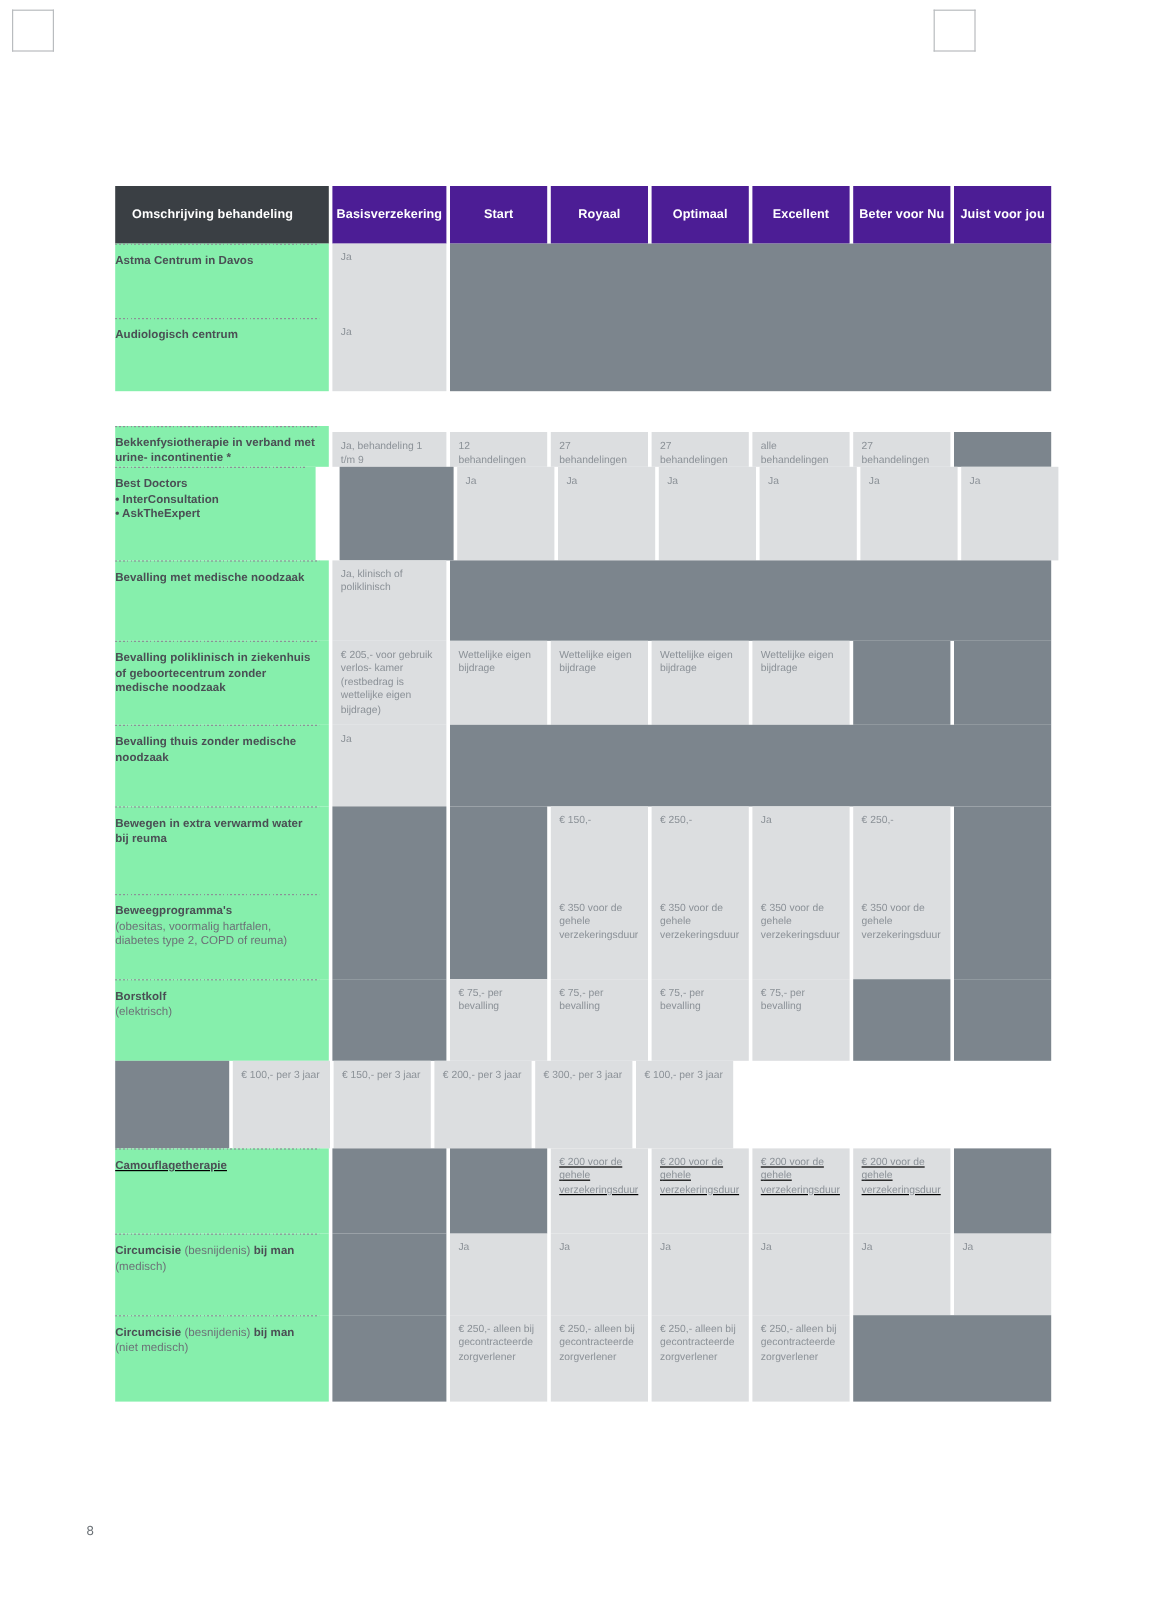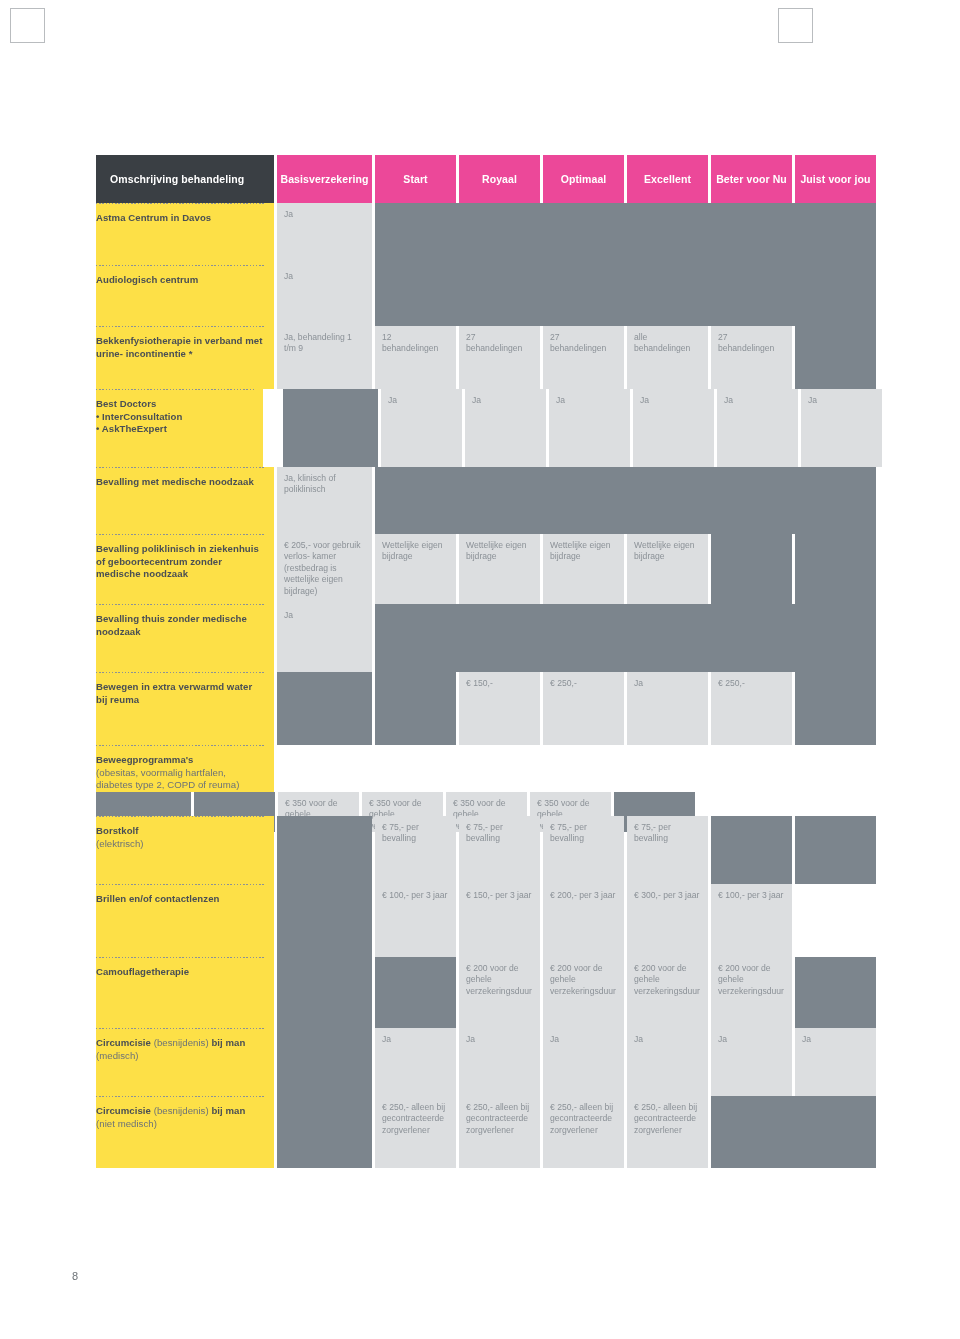--- a/index.html
+++ b/index.html
@@ -31,34 +31,34 @@
   .th{
     color:#ffffff;font-size:10.5px;font-weight:bold;
     display:flex;align-items:center;
     letter-spacing:.1px;
     box-sizing:border-box;
   }
   .th.first{
     width:178px;background:#3a3f44;padding-left:14px;margin-right:3px;
   }
   .th.col{
-    width:95px;background:#ec4899;margin-right:3px;
+    width:95px;background:#4c1d95;margin-right:3px;
     justify-content:center;text-align:center;
   }
   .th.col.w2{width:81px;}
   .th.col:last-child{margin-right:0;}
 
   
   .row{display:flex;position:relative;}
   .rowlabel{
     width:178px;box-sizing:border-box;
     padding:9px 10px 0 0;
     margin-right:3px;
     position:relative;
-    background:#fde047;
+    background:#86efac;
   }
   .rowlabel .dots{
     position:absolute;left:0;top:0;right:8px;height:1px;
     background-image:repeating-linear-gradient(to right,#8b9196 0 1.4px,rgba(0,0,0,0) 1.4px 3.2px);
   }
   .lbl{
     font-size:9.6px;line-height:12.6px;color:#4a4f54;font-weight:bold;
     letter-spacing:.05px;
   }
   .lbl .sub{font-weight:normal;color:#6c7277;}
@@ -115,21 +115,21 @@
         <div class="row" style="height: 61px;">
           <div class="rowlabel">
             <div class="dots"></div>
             <div class="lbl">Audiologisch centrum</div>
           </div>
           <div class="cells">
             <div class="cell" style="width: 95px;">Ja</div>
             <div class="cell off" style="width: 501px;"></div>
           </div>
         </div>
-        <div class="row" style="height: 63px;">
+        <div class="row" style="height: 63px; align-items: flex-end;">
           <div class="rowlabel">
             <div class="dots"></div>
             <div class="lbl">Bekkenfysiotherapie in verband met urine- incontinentie *</div>
           </div>
           <div class="cells">
             <div class="cell" style="width: 95px;">Ja, behandeling 1 t/m 9</div>
             <div class="cell" style="width: 81px;">12 behandelingen</div>
             <div class="cell" style="width: 81px;">27 behandelingen</div>
             <div class="cell" style="width: 81px;">27 behandelingen</div>
             <div class="cell" style="width: 81px;">alle behandelingen</div>
@@ -195,21 +195,21 @@
           <div class="cells">
             <div class="cell off" style="width: 95px;"></div>
             <div class="cell off" style="width: 81px;"></div>
             <div class="cell" style="width: 81px;">€ 150,-</div>
             <div class="cell" style="width: 81px;">€ 250,-</div>
             <div class="cell" style="width: 81px;">Ja</div>
             <div class="cell" style="width: 81px;">€ 250,-</div>
             <div class="cell off" style="width: 81px;"></div>
           </div>
         </div>
-        <div class="row" style="height: 71px; flex-direction: column;">
+        <div class="row" style="height: 71px;">
           <div class="rowlabel">
             <div class="dots"></div>
             <div class="lbl">Beweegprogramma's<br><span class="sub">(obesitas, voormalig hartfalen, diabetes type 2, COPD of reuma)</span></div>
           </div>
           <div class="cells">
             <div class="cell off" style="width: 95px;"></div>
             <div class="cell off" style="width: 81px;"></div>
             <div class="cell" style="width: 81px;">€ 350 voor de gehele verzekeringsduur</div>
             <div class="cell" style="width: 81px;">€ 350 voor de gehele verzekeringsduur</div>
             <div class="cell" style="width: 81px;">€ 350 voor de gehele verzekeringsduur</div>
@@ -226,34 +226,30 @@
             <div class="cell off" style="width: 95px;"></div>
             <div class="cell" style="width: 81px;">€ 75,- per bevalling</div>
             <div class="cell" style="width: 81px;">€ 75,- per bevalling</div>
             <div class="cell" style="width: 81px;">€ 75,- per bevalling</div>
             <div class="cell" style="width: 81px;">€ 75,- per bevalling</div>
             <div class="cell off" style="width: 81px;"></div>
             <div class="cell off" style="width: 81px;"></div>
           </div>
         </div>
         <div class="row" style="height: 73px;">
-          <div class="rowlabel">
-            <div class="dots"></div>
-            <div class="lbl">Brillen en/of contactlenzen</div>
-          </div>
           <div class="cells">
             <div class="cell off" style="width: 95px;"></div>
             <div class="cell" style="width: 81px;">€ 100,- per 3 jaar</div>
             <div class="cell" style="width: 81px;">€ 150,- per 3 jaar</div>
             <div class="cell" style="width: 81px;">€ 200,- per 3 jaar</div>
             <div class="cell" style="width: 81px;">€ 300,- per 3 jaar</div>
             <div class="cell" style="width: 81px;">€ 100,- per 3 jaar</div>
           </div>
         </div>
-        <div class="row" style="height: 71px;">
+        <div class="row" style="height: 71px; text-decoration: underline;">
           <div class="rowlabel">
             <div class="dots"></div>
             <div class="lbl">Camouflagetherapie</div>
           </div>
           <div class="cells">
             <div class="cell off" style="width: 95px;"></div>
             <div class="cell off" style="width: 81px;"></div>
             <div class="cell" style="width: 81px;">€ 200 voor de gehele verzekeringsduur</div>
             <div class="cell" style="width: 81px;">€ 200 voor de gehele verzekeringsduur</div>
             <div class="cell" style="width: 81px;">€ 200 voor de gehele verzekeringsduur</div>

